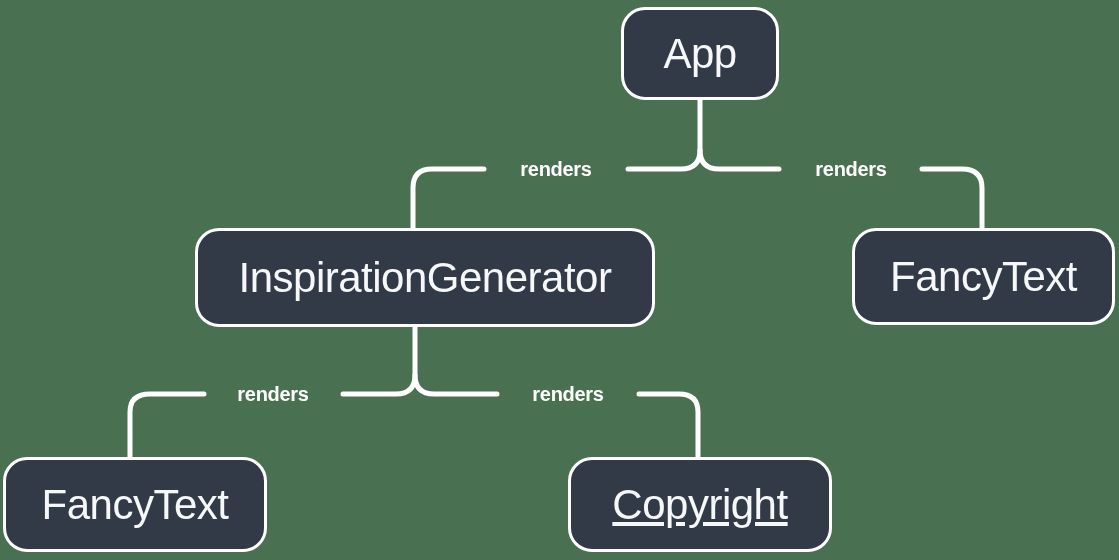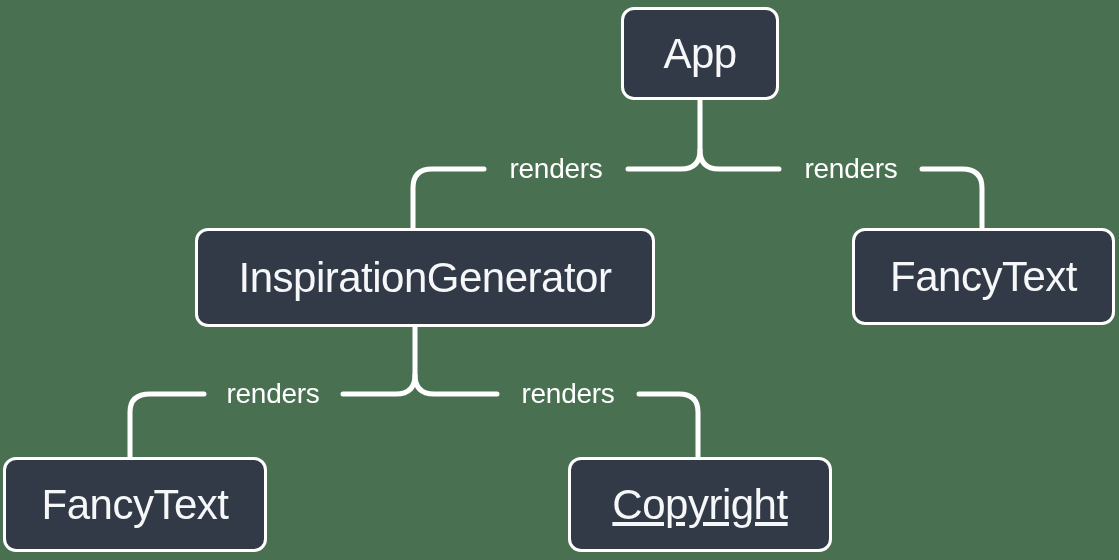--- a/index.html
+++ b/index.html
@@ -35,38 +35,38 @@
     stroke-linecap:round;
   }
   .node{
     position:absolute;
     box-sizing:border-box;
     display:flex;
     align-items:center;
     justify-content:center;
     background:var(--node-fill);
     border:3px solid var(--node-border);
-    border-radius:13px;
+    border-radius:24px;
     color:var(--node-text);
     font-size:42px;
     font-weight:400;
     letter-spacing:-0.5px;
     white-space:nowrap;
   }
   .node-app            {left:621px; top:7px;   width:158px; height:93px;}
   .node-inspiration    {left:195px; top:228px; width:460px; height:99px;text-align:center;}
   .node-fancytext-top  {left:852px; top:228px; width:263px; height:97px;}
   .node-fancytext-bottom{left:3px;  top:457px; width:264px; height:95px;}
   .node-copyright      {left:568px; top:457px; width:264px; height:95px;text-decoration:underline;}
   .edge-label{
     position:absolute;
     transform:translate(-50%,-50%);
     color:var(--edge-label-text);
-    font-size:28px;
-    font-weight:400;
+    font-size:20px;
+    font-weight:700;
     letter-spacing:-0.3px;
     white-space:nowrap;
   }
   .edge-label-1{left:556px; top:169px;}
   .edge-label-2{left:851px; top:169px;}
   .edge-label-3{left:273px; top:394px;}
   .edge-label-4{left:568px; top:394px;}
 </style>
 </head>
 <body>

